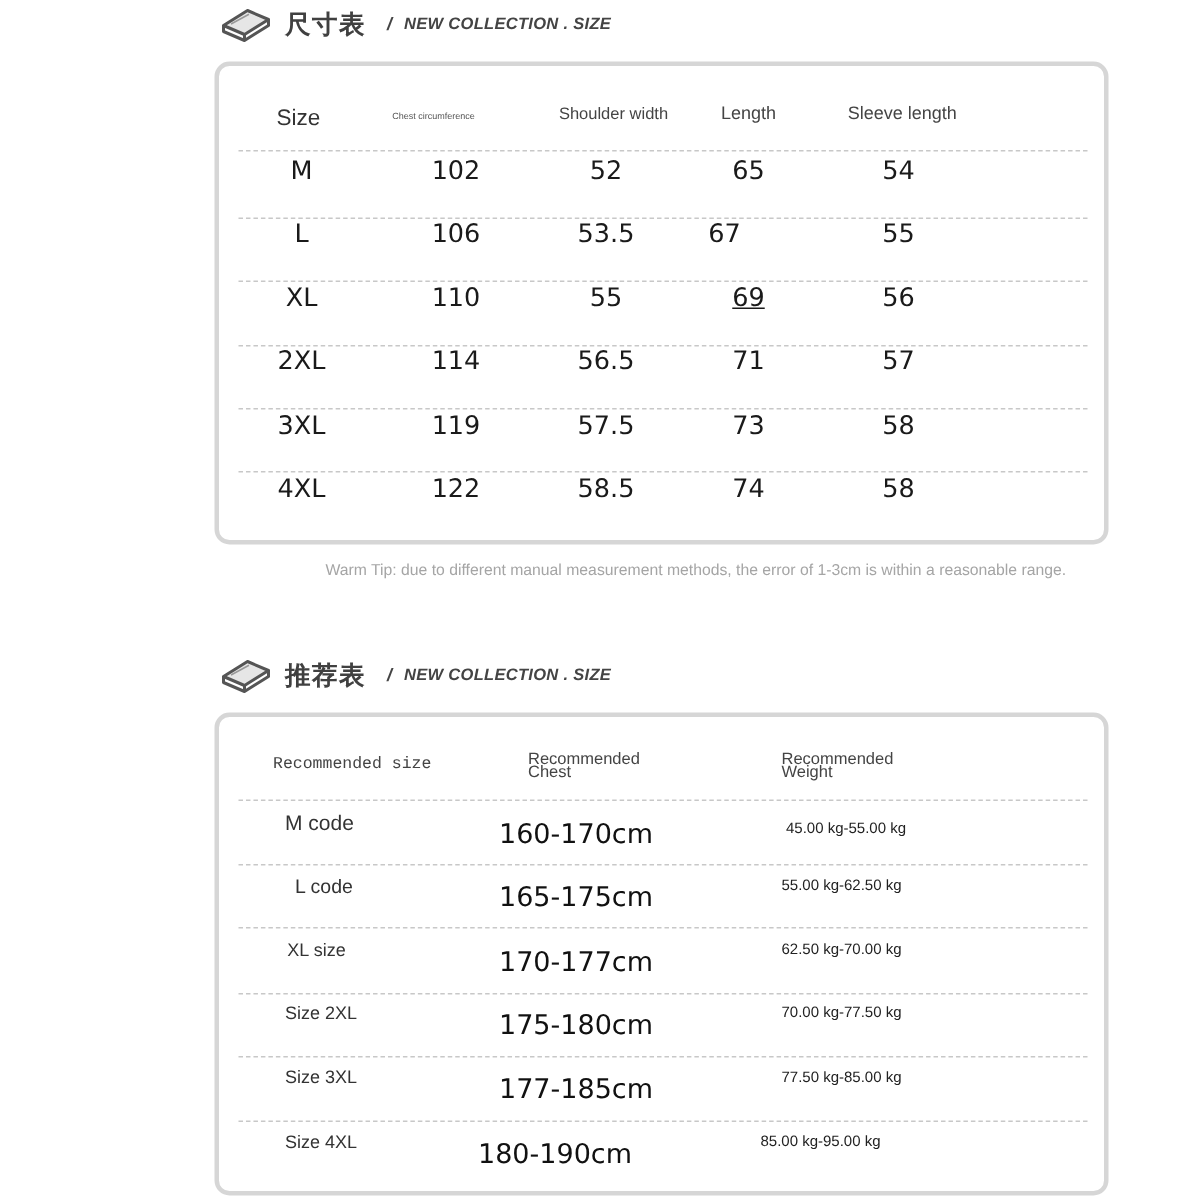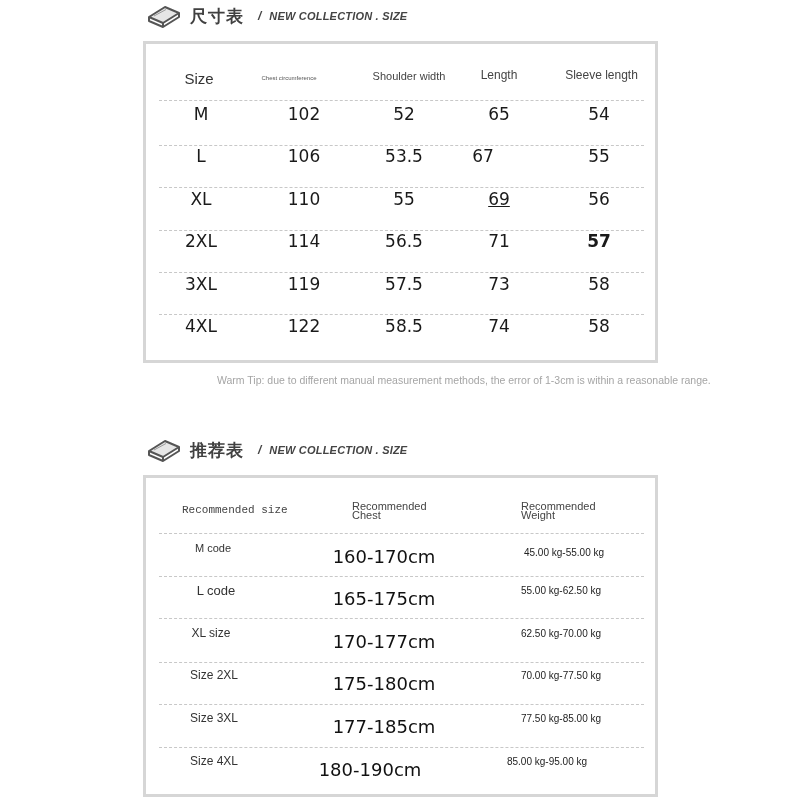--- a/index.html
+++ b/index.html
@@ -4,37 +4,37 @@
 <style>
   html, body { margin: 0; padding: 0; background: #ffffff; }
   body { width: 800px; height: 800px; position: relative; overflow: hidden; font-family: "Liberation Sans", sans-serif; color: #222; }
 
   .section-header { position: absolute; left: 146px; height: 32px; display: flex; align-items: center; }
   .section-header .icon { width: 36px; height: 26px; margin-right: 8px; }
   .section-header .cn { font-family: "DejaVu Sans", sans-serif; font-weight: bold; font-size: 17px; color: #404040; letter-spacing: 1px; }
   .section-header .slash { font-size: 12px; color: #444; font-style: italic; margin-left: 14px; font-weight: bold; }
   .section-header .en { font-size: 11px; color: #444; font-style: italic; font-weight: bold; margin-left: 8px; letter-spacing: 0.2px; }
 
-  .card { position: absolute; left: 143px; width: 515px; border: 3px solid #d6d6d6; border-radius: 0; background: #fff; box-sizing: border-box; }
+  .card { position: absolute; left: 143px; width: 596px; border: 3px solid #d6d6d6; border-radius: 10px; background: #fff; box-sizing: border-box; }
   .card.size { top: 41px; height: 322px; }
   .card.rec { top: 475px; height: 322px; }
 
   .row { position: absolute; left: 13px; right: 11px; display: flex; align-items: center; }
   .row .cell { position: absolute; text-align: center; white-space: nowrap; }
   .divider { position: absolute; left: 13px; right: 11px; height: 0; border-top: 1px dashed #c8c8c8; }
 
   
   .size .hdr { font-size: 11px; color: #444; }
   .size .hdr.big { font-size: 15px; color: #333; }
   .size .hdr.tiny { font-size: 6px; color: #555; }
   .size .val { font-family: "DejaVu Sans", sans-serif; font-size: 17px; color: #1a1a1a; }
 
   
   .rec .hdr { font-size: 11px; color: #444; line-height: 9px; text-align: left; }
-  .rec .lbl { font-size: 11px; color: #333; }
+  .rec .lbl { font-size: 14px; color: #333; }
   .rec .lbl.l { font-size: 13px; }
   .rec .h { font-family: "DejaVu Sans", sans-serif; font-size: 18px; color: #111; }
   .rec .w { font-size: 10px; color: #222; }
 
   .tip { position: absolute; left: 217px; top: 374px; font-size: 10.5px; color: #a5a5a5; white-space: nowrap; }
 </style>
 </head>
 <body>
 
 <div class="section-header" style="top:0px;">
@@ -84,21 +84,21 @@
     <span class="cell val" style="left:300px;width:80px;text-decoration:underline;">69</span>
     <span class="cell val" style="left:400px;width:80px;">56</span>
   </div>
   <div class="divider" style="top:186px;"></div>
 
   <div class="row" style="top:197px;">
     <span class="cell val" style="left:12px;width:60px;">2XL</span>
     <span class="cell val" style="left:105px;width:80px;">114</span>
     <span class="cell val" style="left:205px;width:80px;">56.5</span>
     <span class="cell val" style="left:300px;width:80px;">71</span>
-    <span class="cell val" style="left:400px;width:80px;font-weight:bold;">57</span>
+    <span class="cell val" style="left:400px;width:80px;">57</span>
   </div>
   <div class="divider" style="top:228px;"></div>
 
   <div class="row" style="top:240px;">
     <span class="cell val" style="left:12px;width:60px;">3XL</span>
     <span class="cell val" style="left:105px;width:80px;">119</span>
     <span class="cell val" style="left:205px;width:80px;">57.5</span>
     <span class="cell val" style="left:300px;width:80px;">73</span>
     <span class="cell val" style="left:400px;width:80px;">58</span>
   </div>

